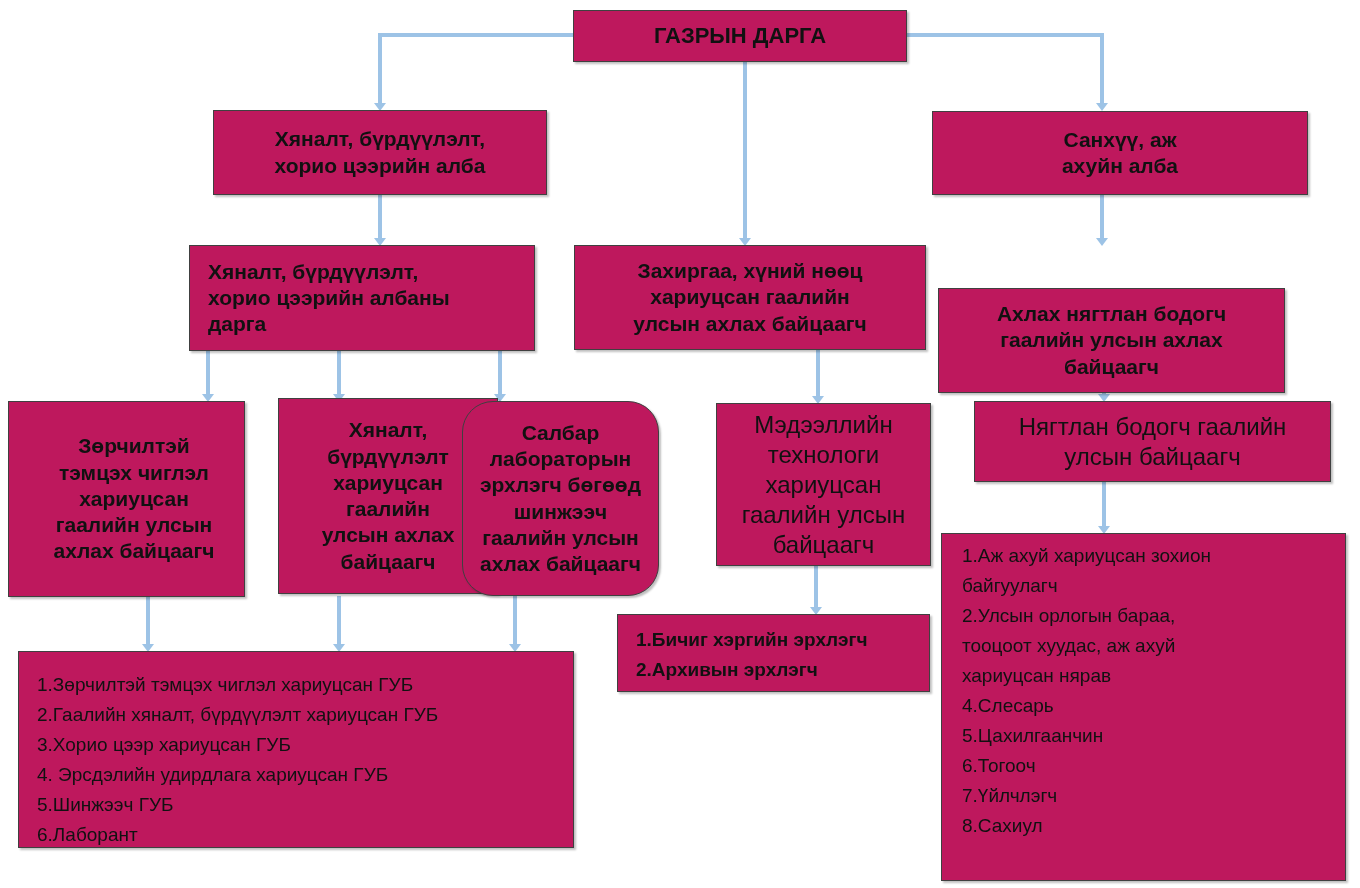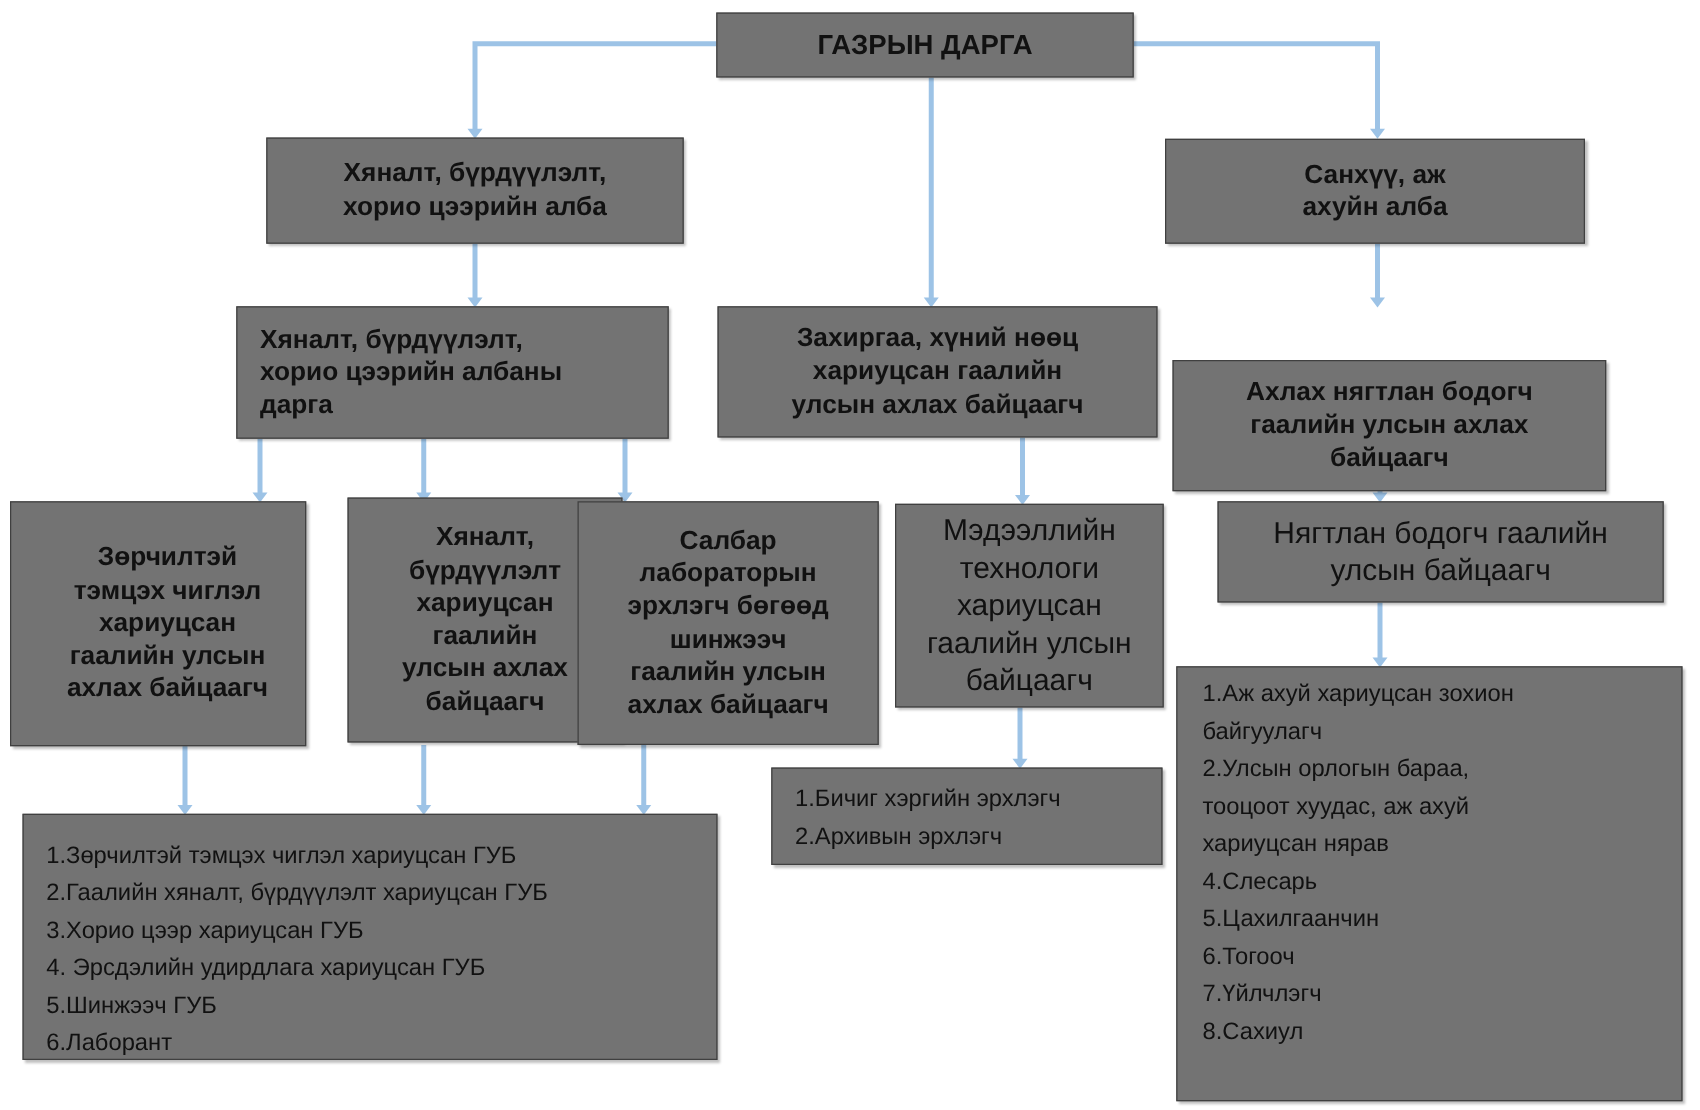--- a/index.html
+++ b/index.html
@@ -1,18 +1,18 @@
 <!DOCTYPE html>
 <html><head>
 <meta charset="utf-8">
 <style>
   html, body { margin:0; padding:0; background:#ffffff; }
   body { width:1360px; height:888px; position:relative; overflow:hidden;
          font-family:"Liberation Sans", sans-serif; color:#111; }
-  .box { position:absolute; box-sizing:border-box; background:#737373;
+  .box { position:absolute; box-sizing:border-box; background:#be185d;
          border:1.5px solid #404040; box-shadow:2px 2px 2px rgba(0,0,0,0.25);
          display:flex; align-items:center; justify-content:center; text-align:center; }
   .box .t { white-space:pre-line; line-height:1.25; }
   .bold { font-weight:bold; font-size:21px; }
   .reg  { font-size:24px; }
   .list { align-items:flex-start; justify-content:flex-start; text-align:left; }
   .list ol { list-style:none; margin:0; padding:0; }
   .list li { font-size:19px; line-height:30px; white-space:pre-line; }
   svg.conn { position:absolute; left:0; top:0; width:1360px; height:888px; pointer-events:none; }
   svg.conn line, svg.conn polyline { stroke:#9dc3e6; stroke-width:4; fill:none; }
@@ -56,21 +56,21 @@
 
 <div class="box" style="left:573px;top:10px;width:334px;height:52px;">
   <span class="t bold" style="font-size:22px;">ГАЗРЫН ДАРГА</span>
 </div>
 
 <div class="box" style="left:213px;top:110px;width:334px;height:85px;">
   <span class="t bold">Хяналт, бүрдүүлэлт,
 хорио цээрийн алба</span>
 </div>
 
-<div class="box" style="left:932px;top:111px;width:336px;height:84px;">
+<div class="box" style="left:932px;top:111px;width:376px;height:84px;">
   <span class="t bold">Санхүү, аж
 ахуйн алба</span>
 </div>
 
 <div class="box" style="left:189px;top:245px;width:346px;height:106px;justify-content:flex-start;text-align:left;padding-left:18px;">
   <span class="t bold">Хяналт, бүрдүүлэлт,
 хорио цээрийн албаны
 дарга</span>
 </div>
 
@@ -96,21 +96,21 @@
 
 <div class="box" style="left:254px;top:398px;width:220px;height:196px;margin-left:24px;">
   <span class="t bold">Хяналт,
 бүрдүүлэлт
 хариуцсан
 гаалийн
 улсын ахлах
 байцаагч</span>
 </div>
 
-<div class="box" style="left:462px;top:401px;width:241px;height:195px;">
+<div class="box" style="left:462px;top:401px;width:197px;height:195px;border-radius:31px;">
   <span class="t bold">Салбар
 лабораторын
 эрхлэгч бөгөөд
 шинжээч
 гаалийн улсын
 ахлах байцаагч</span>
 </div>
 
 <div class="box" style="left:716px;top:403px;width:215px;height:163px;">
   <span class="t reg">Мэдээллийн
@@ -129,21 +129,21 @@
   <ol>
     <li>1.Зөрчилтэй тэмцэх чиглэл хариуцсан ГУБ</li>
     <li>2.Гаалийн хяналт, бүрдүүлэлт хариуцсан ГУБ</li>
     <li>3.Хорио цээр хариуцсан ГУБ</li>
     <li>4. Эрсдэлийн удирдлага хариуцсан ГУБ</li>
     <li>5.Шинжээч ГУБ</li>
     <li>6.Лаборант</li>
   </ol>
 </div>
 
-<div class="box list" style="left:617px;top:614px;width:313px;height:78px;padding:10px 0 0 18px;">
+<div class="box list" style="left:617px;top:614px;width:313px;height:78px;padding:10px 0 0 18px;font-weight:bold;">
   <ol>
     <li>1.Бичиг хэргийн эрхлэгч</li>
     <li>2.Архивын эрхлэгч</li>
   </ol>
 </div>
 
 <div class="box list" style="left:941px;top:533px;width:405px;height:348px;padding:7px 0 0 20px;">
   <ol>
     <li>1.Аж ахуй хариуцсан зохион
 байгуулагч</li>

